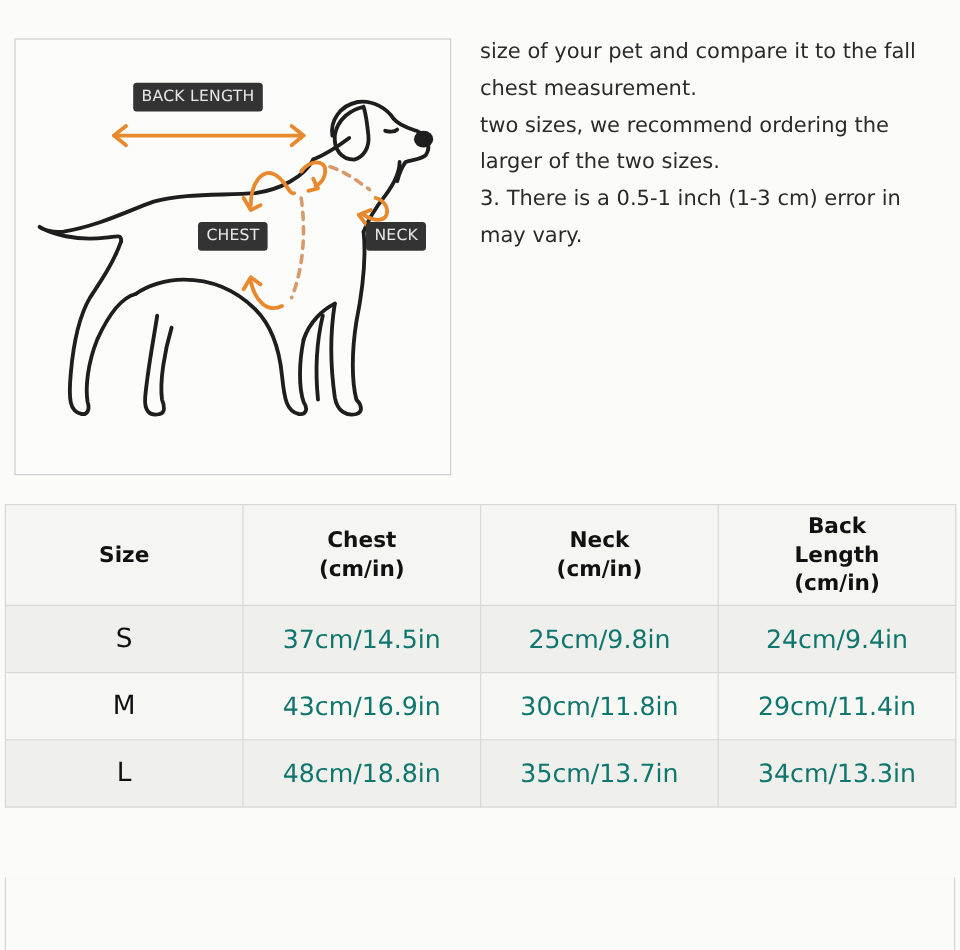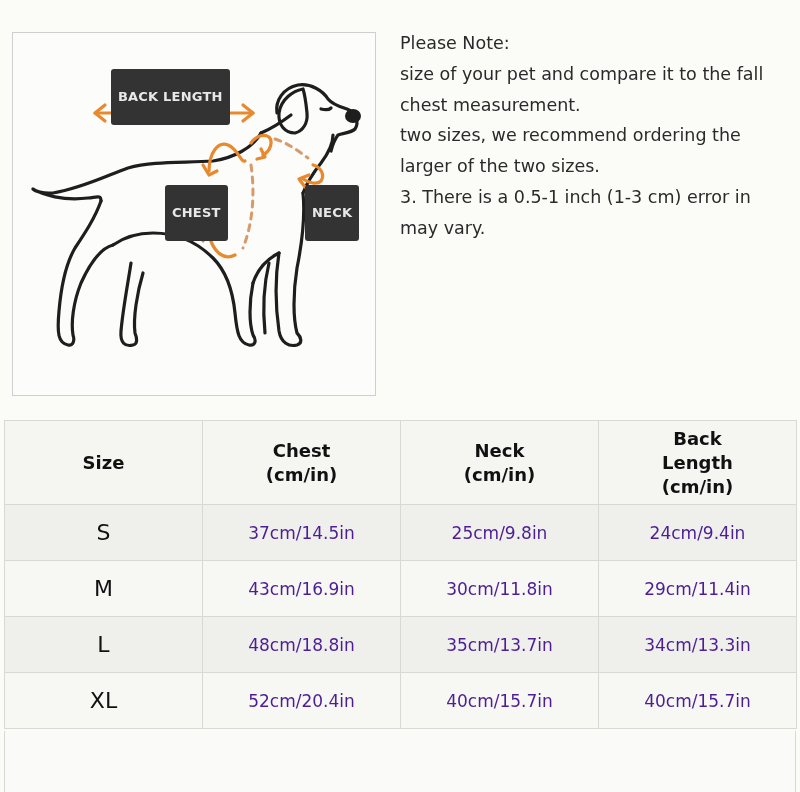--- a/index.html
+++ b/index.html
@@ -6,42 +6,42 @@
   html, body { width: 800px; height: 792px; background: #fbfbf8; overflow: hidden; }
   body { font-family: "DejaVu Sans", "Liberation Sans", sans-serif; color: #222; position: relative; }
 
   .diagram-frame {
     position: absolute; left: 12px; top: 32px; width: 364px; height: 364px;
     border: 1px solid #cfcfcf; background: #fcfcfb;
   }
   .diagram-frame svg { position: absolute; left: 0; top: 0; }
   .tag {
     position: absolute; background: #333; color: #e8e8e8;
-    font-weight: bold; font-size: 13px; border-radius: 3px;
-    padding: 20px 7px; letter-spacing: 0.2px; line-height: 16px;
+    font-weight: normal; font-size: 13px; border-radius: 3px;
+    padding: 4px 7px; letter-spacing: 0.2px; line-height: 16px;
   }
   .tag-back { left: 98px; top: 36px; font-size: 13px; }
   .tag-chest { left: 152px; top: 152px; }
   .tag-neck { left: 292px; top: 152px; }
 
   .notes {
     position: absolute; left: 400px; top: 28px; width: 400px;
     font-size: 17.5px; line-height: 30.8px; color: #2a2a2a;
   }
   .notes p { white-space: nowrap; }
 
   .size-table {
     position: absolute; left: 4px; top: 420px; width: 792px;
     border-collapse: collapse; table-layout: fixed;
   }
   .size-table th, .size-table td {
     border: 1px solid #d8d8d6; text-align: center; vertical-align: middle;
   }
   .size-table th { height: 84px; font-weight: bold; font-size: 18px; line-height: 24px; color: #111; }
-  .size-table td { height: 56px; font-size: 17px; color: #4c1d95; }
+  .size-table td { height: 56px; font-size: 21px; color: #0f766e; }
   .size-table td.size-cell { font-size: 22px; color: #111; }
   .size-table tr.shade td { background: #efefec; }
   .size-table tr.light td { background: #f7f7f4; }
   .size-table thead th { background: #f5f5f2; }
   .col-size { width: 198px; }
   .col-chest { width: 198px; }
   .col-neck { width: 198px; }
   .col-back { width: 198px; }
   .empty-area {
     position: absolute; left: 4px; top: 731px; width: 792px; height: 61px;
@@ -101,21 +101,20 @@
       <path d="M262,106 C275,110 285,118 295,125"></path>
     </g>
   </svg>
 
   <div class="tag tag-back">BACK LENGTH</div>
   <div class="tag tag-chest">CHEST</div>
   <div class="tag tag-neck">NECK</div>
 </div>
 
 <div class="notes">
-  <p>Please Note:</p>
   <p>size of your pet and compare it to the fall</p>
   <p>chest measurement.</p>
   <p>two sizes, we recommend ordering the</p>
   <p>larger of the two sizes.</p>
   <p>3. There is a 0.5-1 inch (1-3 cm) error in</p>
   <p>may vary.</p>
 </div>
 
 <table class="size-table">
   <colgroup>
@@ -154,22 +153,16 @@
       <td>43cm/16.9in</td>
       <td>30cm/11.8in</td>
       <td>29cm/11.4in</td>
     </tr>
     <tr class="shade">
       <td class="size-cell">L</td>
       <td>48cm/18.8in</td>
       <td>35cm/13.7in</td>
       <td>34cm/13.3in</td>
     </tr>
-    <tr class="light">
-      <td class="size-cell">XL</td>
-      <td>52cm/20.4in</td>
-      <td>40cm/15.7in</td>
-      <td>40cm/15.7in</td>
-    </tr>
   </tbody>
 </table>
 
 <div class="empty-area"></div>
 
 </body></html>

